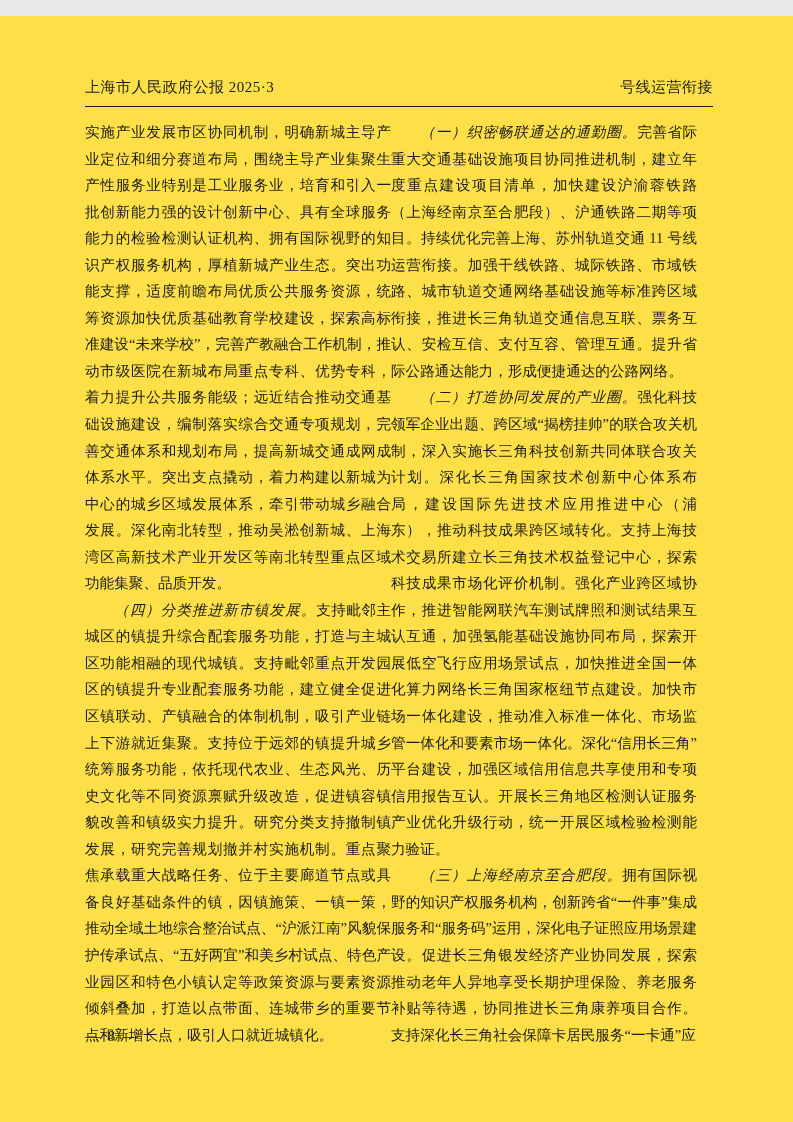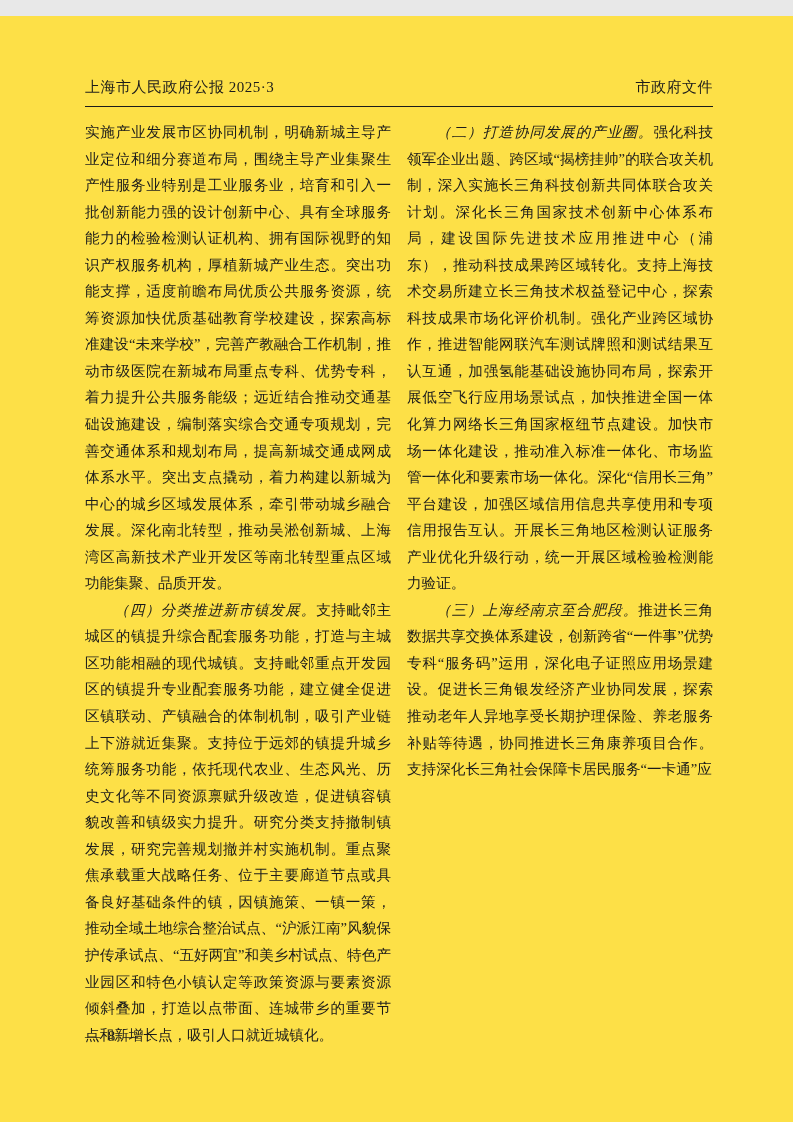--- a/index.html
+++ b/index.html
@@ -29,21 +29,20 @@
     align-items: baseline;
     font-size: 15px;
     letter-spacing: 0.5px;
   }
   .header-rule {
     margin-top: 9px;
     border-bottom: 1.6px solid #1b1b1b;
   }
   .columns {
     display: flex;
-    gap: 16px;
     margin-top: 12px;
   }
   .column {
     width: 306px;
     font-size: 14.6px;
     line-height: 26.55px;
     text-align: justify;
     text-justify: inter-ideograph;
   }
   .column p {
@@ -71,34 +70,35 @@
   }
 </style>
 </head>
 <body>
 
 <div class="page">
   <div class="content">
 
     <header class="page-header">
       <span>上海市人民政府公报 2025·3</span>
-      <span>市政府文件</span>
+      <span>号线运营衔接</span>
     </header>
     <div class="header-rule"></div>
 
     <main class="columns">
 
       <section class="column">
         <p>实施产业发展市区协同机制，明确新城主导产业定位和细分赛道布局，围绕主导产业集聚生产性服务业特别是工业服务业，培育和引入一批创新能力强的设计创新中心、具有全球服务能力的检验检测认证机构、拥有国际视野的知识产权服务机构，厚植新城产业生态。突出功能支撑，适度前瞻布局优质公共服务资源，统筹资源加快优质基础教育学校建设，探索高标准建设“未来学校”，完善产教融合工作机制，推动市级医院在新城布局重点专科、优势专科，着力提升公共服务能级；远近结合推动交通基础设施建设，编制落实综合交通专项规划，完善交通体系和规划布局，提高新城交通成网成体系水平。突出支点撬动，着力构建以新城为中心的城乡区域发展体系，牵引带动城乡融合发展。深化南北转型，推动吴淞创新城、上海湾区高新技术产业开发区等南北转型重点区域功能集聚、品质开发。</p>
         <p class="indent"><span class="lead">（四）分类推进新市镇发展。</span><span>支持毗邻主城区的镇提升综合配套服务功能，打造与主城区功能相融的现代城镇。支持毗邻重点开发园区的镇提升专业配套服务功能，建立健全促进区镇联动、产镇融合的体制机制，吸引产业链上下游就近集聚。支持位于远郊的镇提升城乡统筹服务功能，依托现代农业、生态风光、历史文化等不同资源禀赋升级改造，促进镇容镇貌改善和镇级实力提升。研究分类支持撤制镇发展，研究完善规划撤并村实施机制。重点聚焦承载重大战略任务、位于主要廊道节点或具备良好基础条件的镇，因镇施策、一镇一策，推动全域土地综合整治试点、“沪派江南”风貌保护传承试点、“五好两宜”和美乡村试点、特色产业园区和特色小镇认定等政策资源与要素资源倾斜叠加，打造以点带面、连城带乡的重要节点和新增长点，吸引人口就近城镇化。</span></p>
       </section>
 
       <section class="column">
+        <p class="indent"><span class="lead">（一）织密畅联通达的通勤圈。</span><span>完善省际重大交通基础设施项目协同推进机制，建立年度重点建设项目清单，加快建设沪渝蓉铁路（上海经南京至合肥段）、沪通铁路二期等项目。持续优化完善上海、苏州轨道交通 11 号线运营衔接。加强干线铁路、城际铁路、市域铁路、城市轨道交通网络基础设施等标准跨区域衔接，推进长三角轨道交通信息互联、票务互认、安检互信、支付互容、管理互通。提升省际公路通达能力，形成便捷通达的公路网络。</span></p>
         <p class="indent"><span class="lead">（二）打造协同发展的产业圈。</span><span>强化科技领军企业出题、跨区域“揭榜挂帅”的联合攻关机制，深入实施长三角科技创新共同体联合攻关计划。深化长三角国家技术创新中心体系布局，建设国际先进技术应用推进中心（浦东），推动科技成果跨区域转化。支持上海技术交易所建立长三角技术权益登记中心，探索科技成果市场化评价机制。强化产业跨区域协作，推进智能网联汽车测试牌照和测试结果互认互通，加强氢能基础设施协同布局，探索开展低空飞行应用场景试点，加快推进全国一体化算力网络长三角国家枢纽节点建设。加快市场一体化建设，推动准入标准一体化、市场监管一体化和要素市场一体化。深化“信用长三角”平台建设，加强区域信用信息共享使用和专项信用报告互认。开展长三角地区检测认证服务产业优化升级行动，统一开展区域检验检测能力验证。</span></p>
-        <p class="indent"><span class="lead">（三）上海经南京至合肥段。</span><span>推进长三角数据共享交换体系建设，创新跨省“一件事”优势专科“服务码”运用，深化电子证照应用场景建设。促进长三角银发经济产业协同发展，探索推动老年人异地享受长期护理保险、养老服务补贴等待遇，协同推进长三角康养项目合作。支持深化长三角社会保障卡居民服务“一卡通”应</span></p>
+        <p class="indent"><span class="lead">（三）上海经南京至合肥段。</span><span>拥有国际视野的知识产权服务机构，创新跨省“一件事”集成服务和“服务码”运用，深化电子证照应用场景建设。促进长三角银发经济产业协同发展，探索推动老年人异地享受长期护理保险、养老服务补贴等待遇，协同推进长三角康养项目合作。支持深化长三角社会保障卡居民服务“一卡通”应</span></p>
       </section>
 
     </main>
   </div>
 
   <footer class="page-footer">
     <span>— 8 —</span>
   </footer>
 </div>
 

